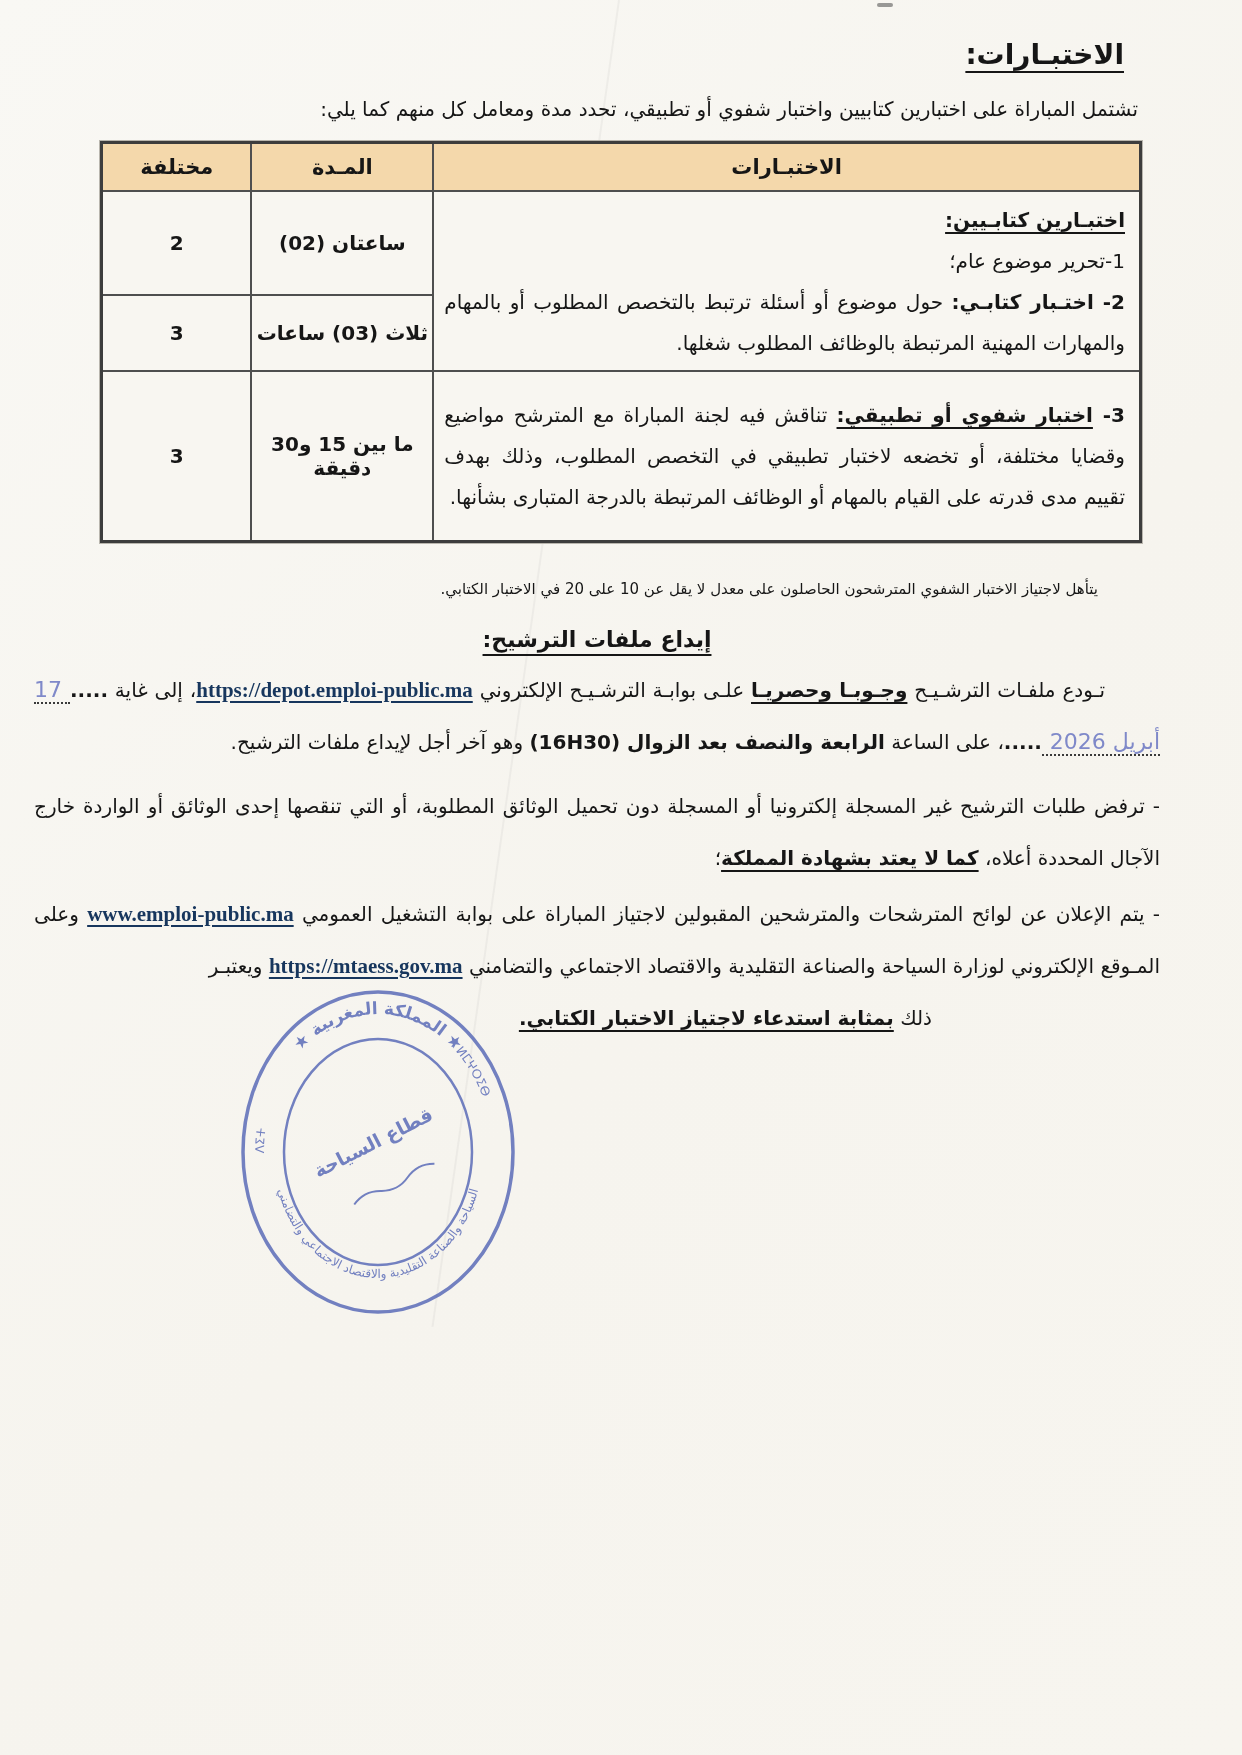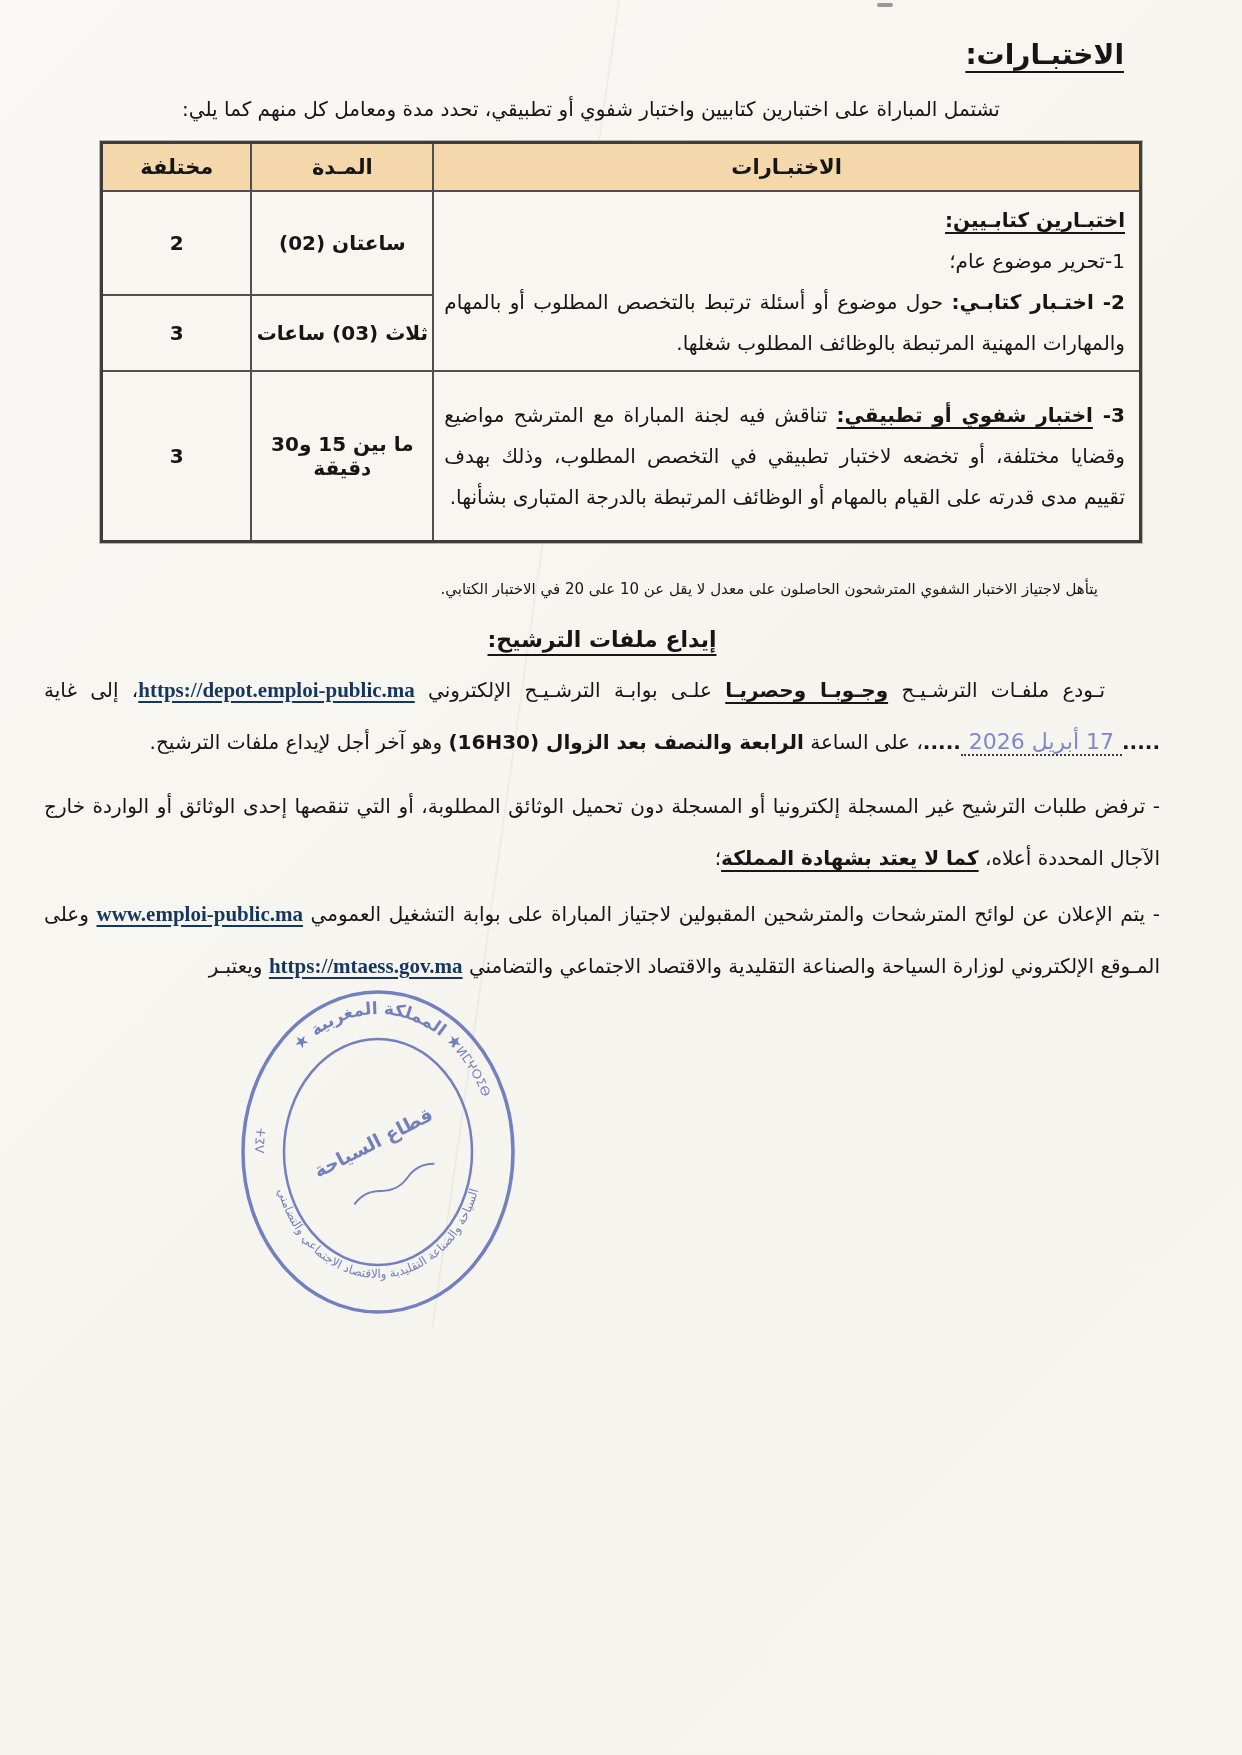--- a/index.html
+++ b/index.html
@@ -1,31 +1,31 @@
 <!DOCTYPE html>
 <html lang="ar" dir="rtl"><head>
 <meta charset="utf-8">
 <style>
   html,body{margin:0;padding:0;background:#e9e7e1;}
   .page{
     position:relative;width:1242px;height:1755px;margin:0 auto;
     background:linear-gradient(135deg,#f9f8f4 0%,#f6f4ee 55%,#f7f5ef 100%);
     font-family:"DejaVu Sans",sans-serif;color:#161616;direction:rtl;overflow:hidden;
   }
-  .content{position:absolute;top:0;right:0;left:0;padding:34px 82px 0 44px;}
+  .content{position:absolute;top:0;right:0;left:0;padding:34px 82px 0 34px;}
   .fold{position:absolute;left:618px;top:0;width:2px;height:1340px;
         background:rgba(110,110,110,.07);transform-origin:top center;transform:rotate(8deg);}
   .topmark{position:absolute;top:3px;left:877px;width:16px;height:4px;background:#4a4a4a;opacity:.55;border-radius:2px;}
 
   .title{font-size:28px;font-weight:bold;margin:4px 36px 0 0;text-align:right;}
   .u{text-decoration:underline;text-underline-offset:7px;text-decoration-thickness:2px;}
   .b{font-weight:bold;}
   .bu{font-weight:bold;text-decoration:underline;text-underline-offset:5px;text-decoration-thickness:2px;}
 
-  .intro{font-size:20px;margin-top:22px;text-indent:22px;line-height:32px;text-align:center;}
+  .intro{font-size:20px;margin-top:22px;text-indent:22px;line-height:32px;}
 
   table.exam{border-collapse:collapse;width:1042px;margin:16px 18px 0 0;border:3px solid #3d3d3d;
              box-shadow:0 0 0 1px #b9b6ae;}
   table.exam th{background:#f4d8ab;font-weight:bold;font-size:21px;height:44px;border:2px solid #4f4f4f;text-align:center;}
   table.exam td{border:2px solid #4f4f4f;font-size:20px;vertical-align:middle;background:#f8f6f1;}
   td.tests{vertical-align:top;padding:8px 14px 6px 10px;text-align:right;line-height:41px;}
   td.tests .just{text-align:justify;}
   td.mid,td.coef{text-align:center;font-weight:bold;}
   .tl{text-align:right;}
 
@@ -106,20 +106,23 @@
 
 
     <div class="para">
       <span>- ترفض طلبات الترشيح غير المسجلة إلكترونيا أو المسجلة دون تحميل الوثائق المطلوبة، أو التي تنقصها إحدى الوثائق أو الواردة خارج الآجال المحددة أعلاه، </span><span class="bu">كما لا يعتد بشهادة المملكة</span><span>؛</span>
     </div>
 
     <div class="para" style="margin-top:4px;">
       <span>- يتم الإعلان عن لوائح المترشحات والمترشحين المقبولين لاجتياز المباراة على بوابة التشغيل العمومي </span><a class="url" dir="ltr" href="#">www.emploi-public.ma</a><span> وعلى المـوقع الإلكتروني لوزارة السياحة والصناعة التقليدية والاقتصاد الاجتماعي والتضامني </span><a class="url" dir="ltr" href="#">https://mtaess.gov.ma</a><span> ويعتبـر</span>
     </div>
 
+    <div class="lastline">
+      <span>ذلك </span><span class="bu">بمثابة استدعاء لاجتياز الاختبار الكتابي.</span>
+    </div>
 
   </div>
 
   <svg class="stamp" width="290" height="340" viewBox="0 0 290 340">
     <g fill="none" stroke="#5b6cb8">
       <ellipse cx="145" cy="170" rx="135" ry="160" stroke-width="3.5"></ellipse>
       <ellipse cx="145" cy="170" rx="94" ry="113" stroke-width="2.5"></ellipse>
     </g>
     <defs>
       <path id="arcTop" d="M 31 170 A 114 138 0 0 1 259 170"></path>

